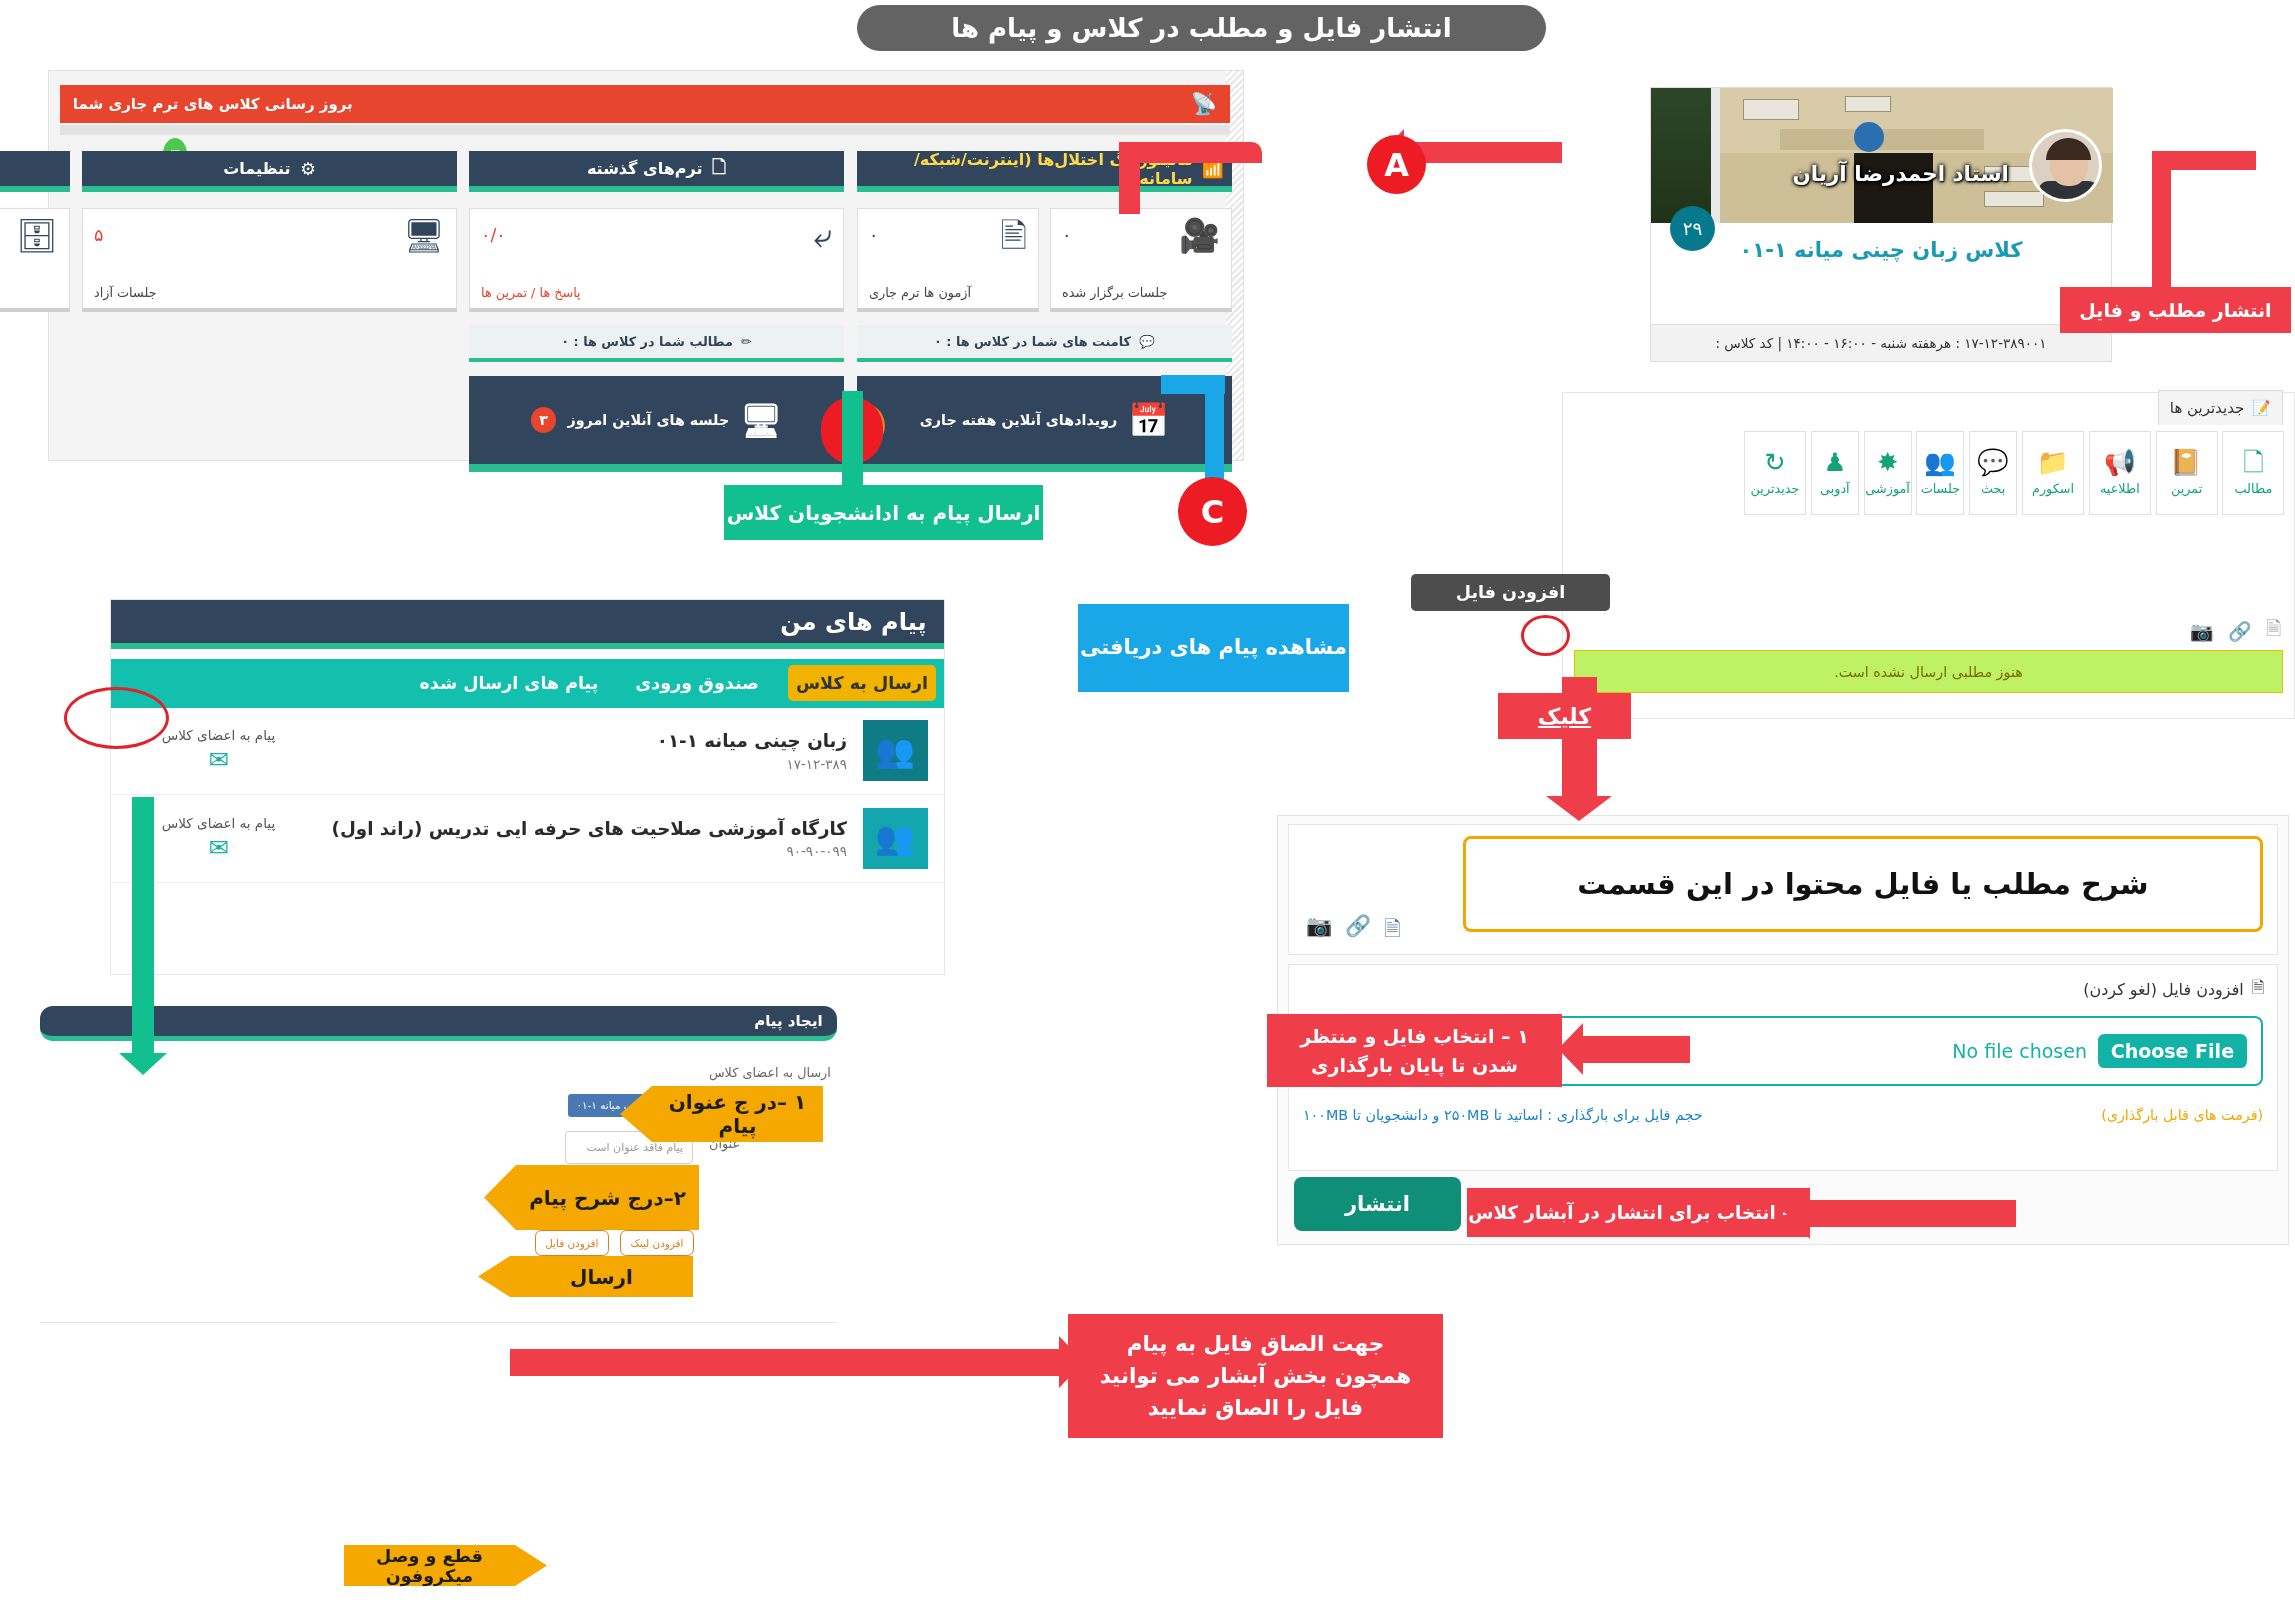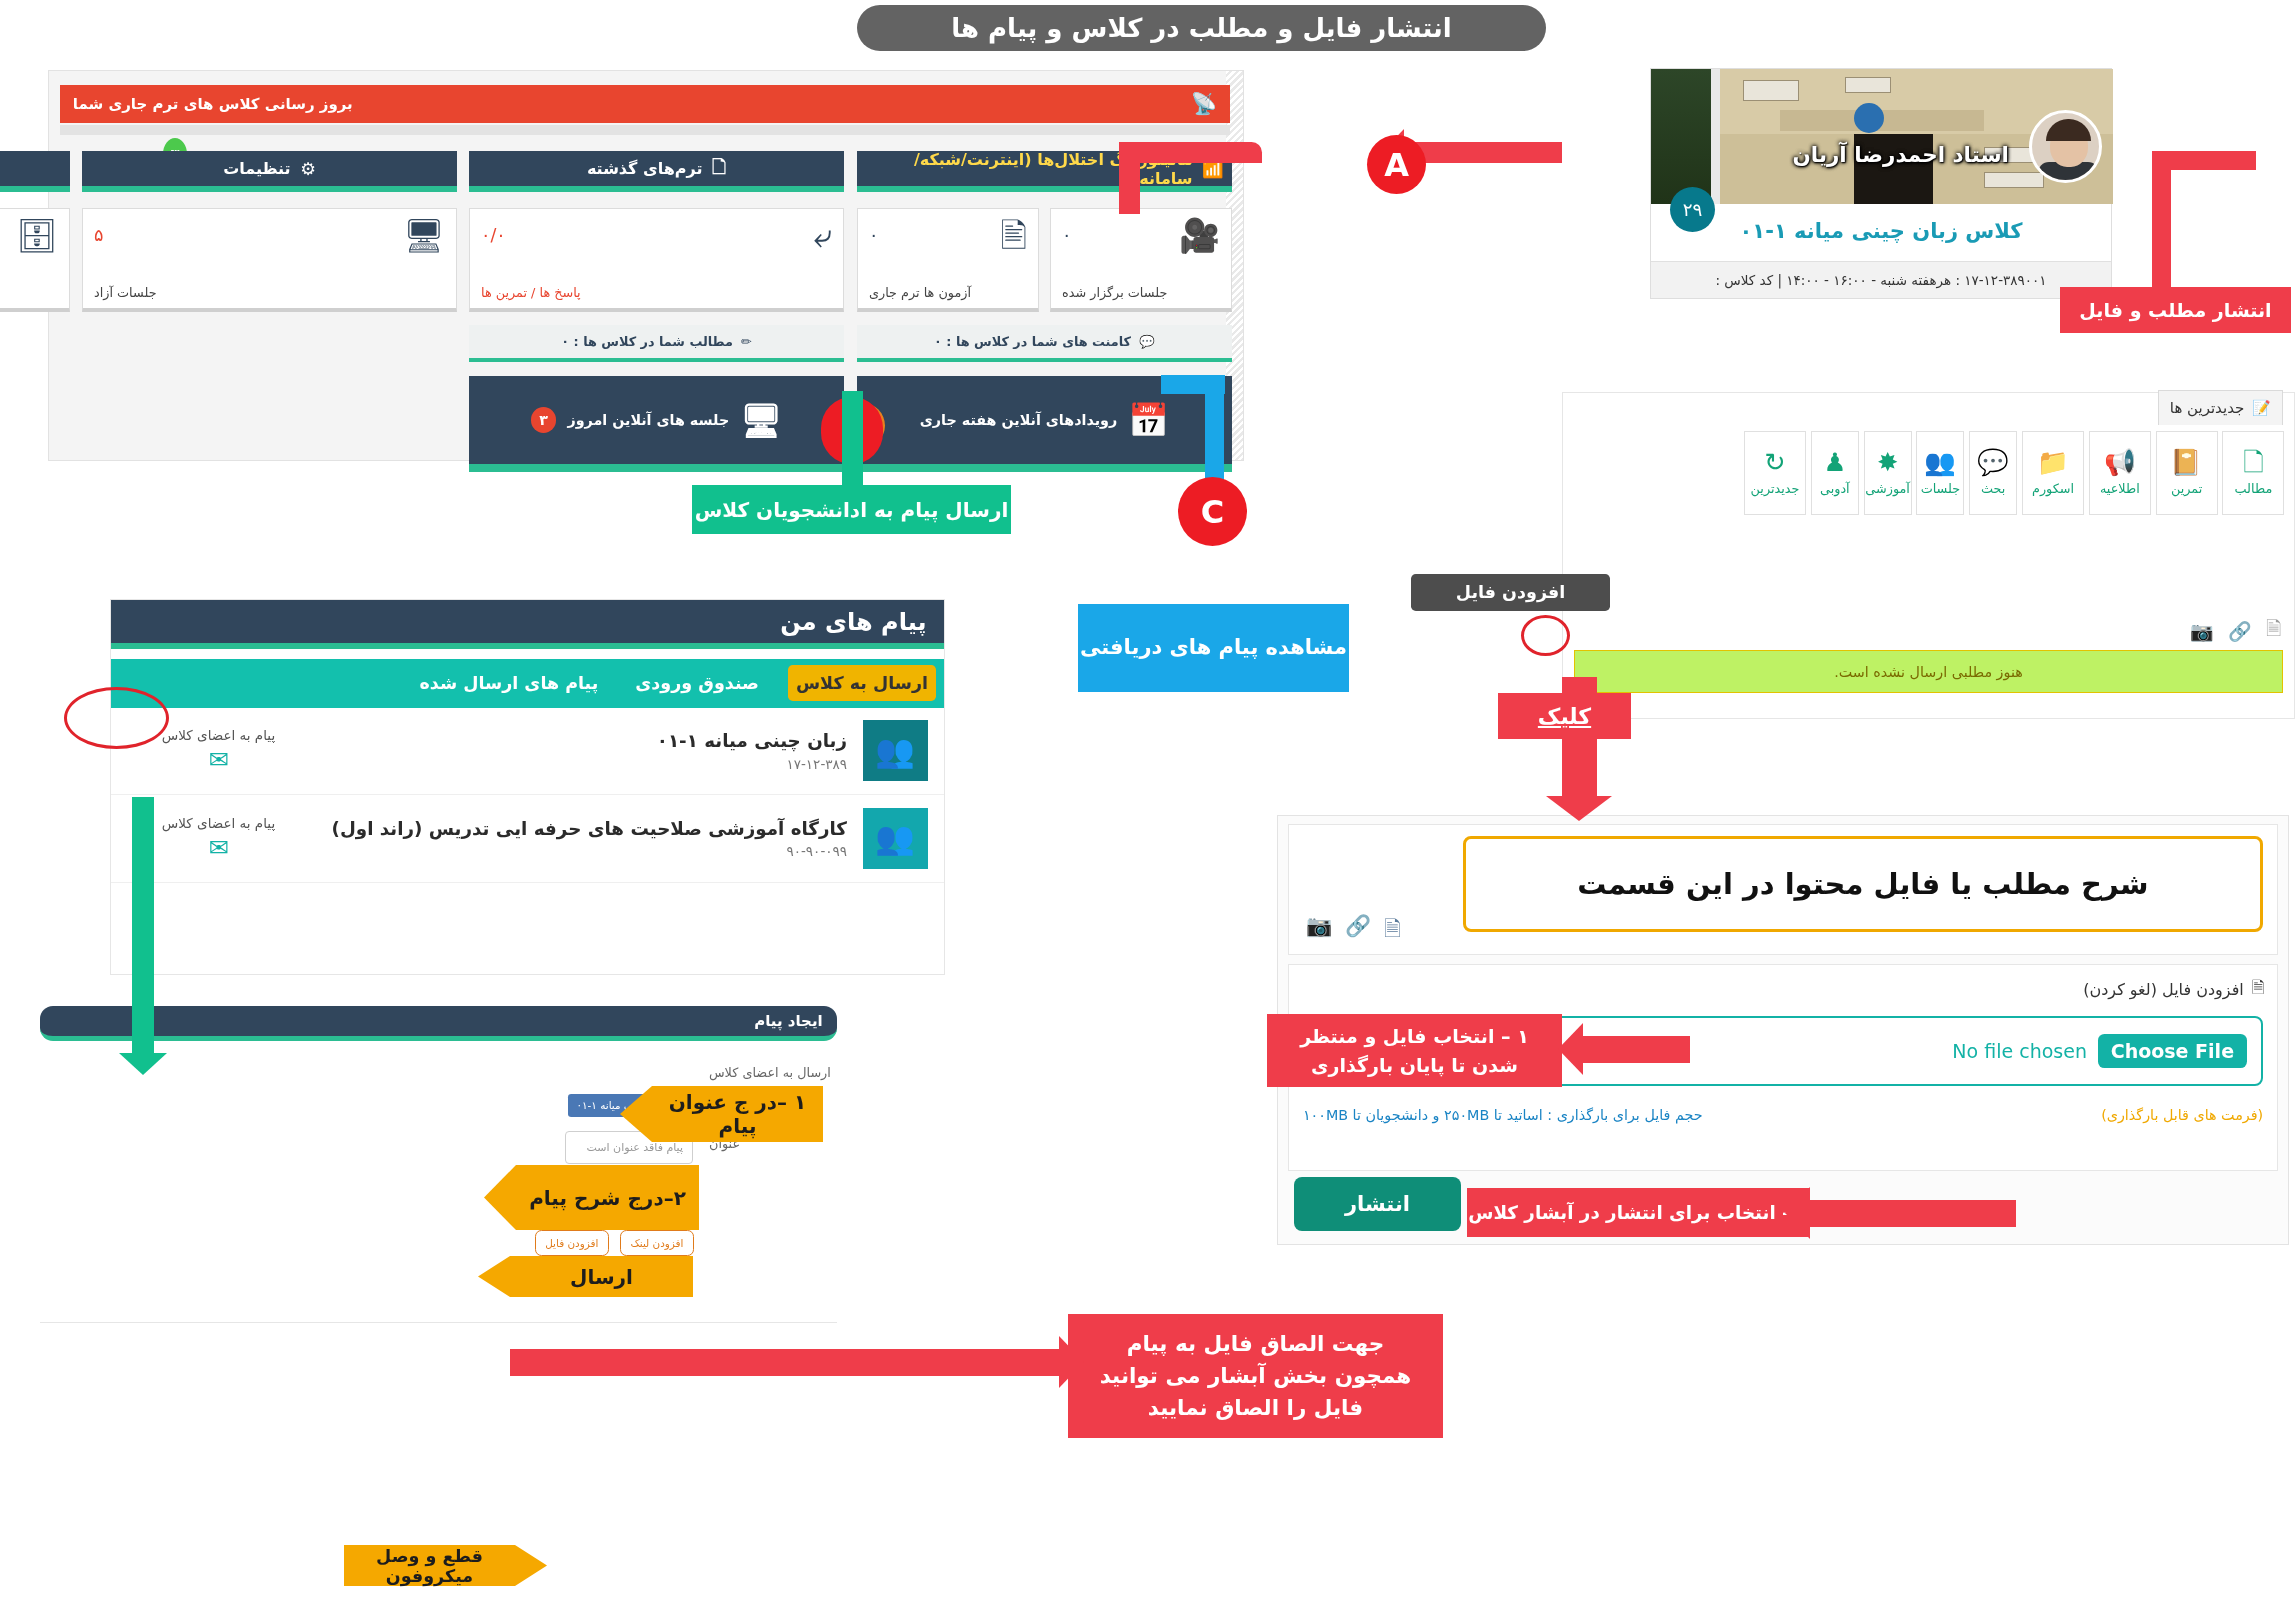--- a/index.html
+++ b/index.html
@@ -82,21 +82,21 @@
     display:inline-flex; width:25.5px;height:25.5px;border-radius:50%;background:#e8452f;
     color:#fff;font-size:14.3px;align-items:center;justify-content:center; }
   .chatbubble{
     position:absolute; left:-17.5px; top:27px; width:45px;height:45px;border-radius:50%;
     background:#e8801e; color:#fff; display:flex;align-items:center;justify-content:center;
     font-size:21px;
   }
 
   
   #class-card{
-    left:1650px; top:68px; width:462px; height:231px;
+    left:1650px; top:87px; width:462px; height:275px;
     background:#fff; border:0.8px solid #dedede;
   }
   #class-banner{
     position:absolute; left:0; top:0; width:462px; height:135px; overflow:hidden;
     background:linear-gradient(#cdbf9a,#c0b189);
   }
   .bldg{ position:absolute; left:0; top:0; width:100%; height:100%;
     background:
       linear-gradient(#d8cba7 0 48%, #cdbf98 48% 100%);
   }
@@ -630,21 +630,21 @@
 <div class="bar abs" style="left:1119px; top:142px; width:143px; height:21px; background:#ef3d4a; border-top-right-radius:10.4px;"></div>
 <div class="arrow-right-red abs" style="left:1403px; top:142px; width:159px; height:21px;"></div>
 <div class="pin abs" style="left:1367px; top:135px; width:59px; height:59px;">A</div>
 
 <div class="callout co-red abs" style="left:2060px; top:287px; width:231px; height:46px; font-size:19px;">انتشار مطلب و فایل</div>
 <div class="bar abs" style="left:2152px; top:151px; width:19px; height:139px; background:#ef3d4a;"></div>
 <div class="bar abs" style="left:2152px; top:151px; width:104px; height:19px; background:#ef3d4a;"></div>
 
 <div class="pin abs" style="left:821px; top:397px; width:62px; height:67px; border-radius:35px;">B</div>
 <div class="bar abs" style="left:842px; top:391px; width:21px; height:128px; background:#11c08e;"></div>
-<div class="callout co-green abs" style="left:692px; top:485px; width:319px; height:49px; font-size:20px;">ارسال پیام به ادانشجویان کلاس</div>
+<div class="callout co-green abs" style="left:724px; top:485px; width:319px; height:55px; font-size:20px;">ارسال پیام به ادانشجویان کلاس</div>
 
 <div class="bar abs" style="left:1161px; top:375px; width:64px; height:19px; background:#1aa7e8;"></div>
 <div class="bar abs" style="left:1205px; top:375px; width:19px; height:159px; background:#1aa7e8;"></div>
 <div class="pin abs" style="left:1178px; top:477px; width:69px; height:69px;">C</div>
 <div class="callout co-blue abs" style="left:1078px; top:604px; width:271px; height:88px; font-size:21px;">مشاهده پیام های دریافتی</div>
 
 <div class="callout co-dark abs" style="left:1411px; top:574px; width:199px; height:37px; font-size:17.5px;">افزودن فایل</div>
 
 <div class="arrow-down-red abs" style="left:1562px; top:677px; width:35px; height:120px;"></div>
 <div class="callout co-red abs" style="left:1498px; top:693px; width:133px; height:46px; font-size:22px;text-decoration:underline;">کلیک</div>

